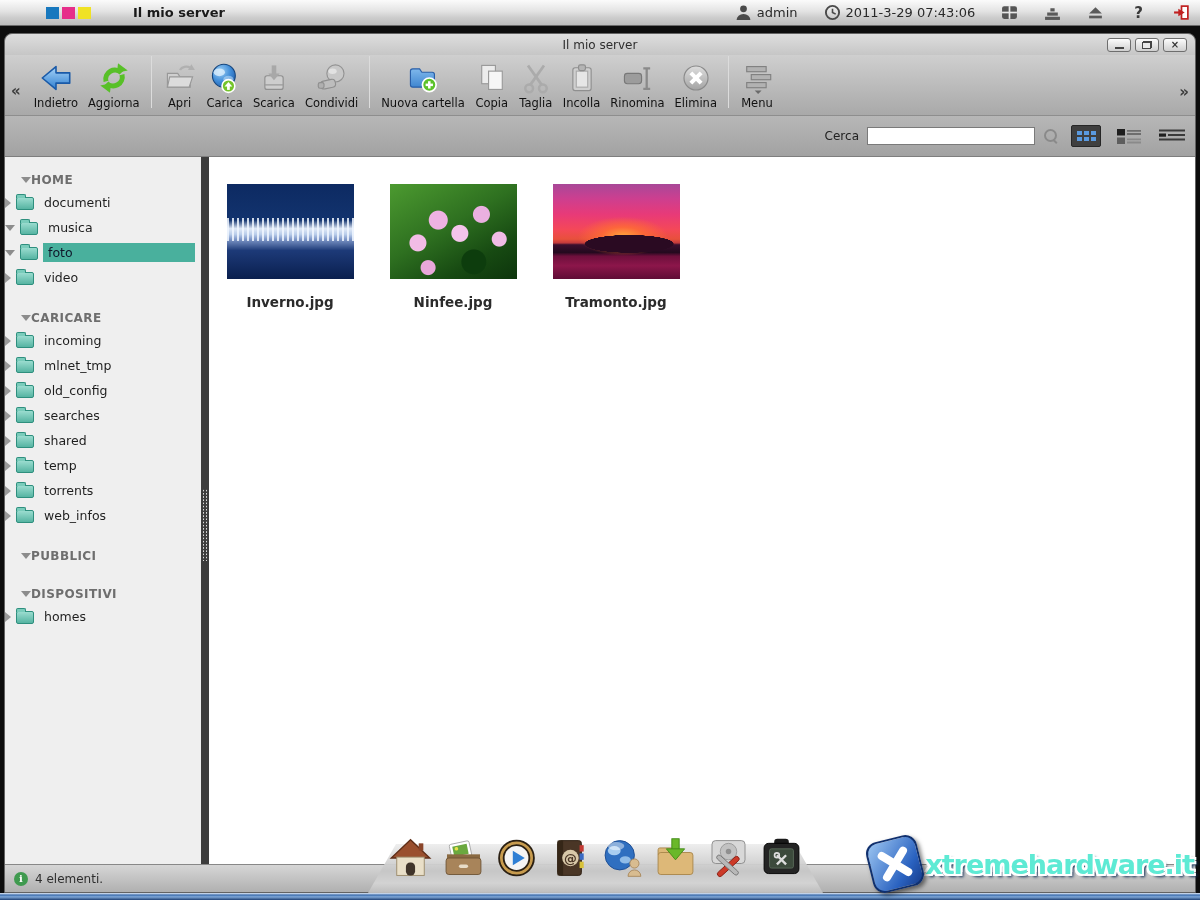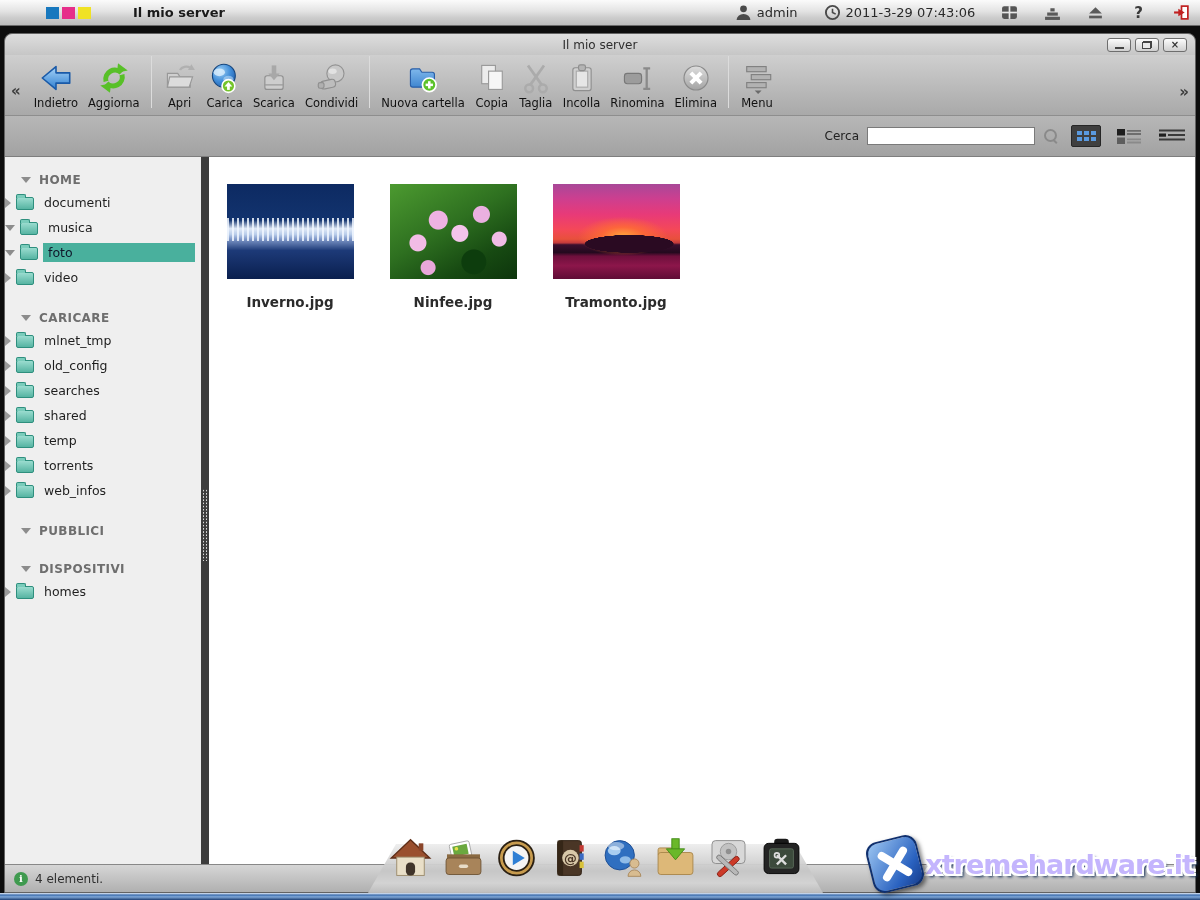--- a/index.html
+++ b/index.html
@@ -64,21 +64,21 @@
   .content { flex:1 1 auto; position:relative; display:flex; min-height:0; }
   .sidebar { width:196px; flex:0 0 auto; background:#efefef; overflow:hidden; padding-top:13px; }
   .divider { width:8px; flex:0 0 auto; background:#3d3d3d; position:relative; }
   .divider .grip { position:absolute; top:332px; left:1px; width:6px; height:72px;
     background-image:radial-gradient(circle,#dcdcdc 0.8px,rgba(0,0,0,0) 1px); background-size:3px 3.2px; }
   .main { flex:1 1 auto; background:#ffffff; position:relative; overflow:hidden; }
 
   
   .tree-section { margin-top:18px; }
   .tree-section:first-child { margin-top:0; }
-  .sec-row { display:flex; align-items:center; gap:8px; padding-left:16px; height:20px; }
+  .sec-row { display:flex; align-items:center; padding-left:16px; height:20px; }
   .sec-label { font-size:12px; font-weight:bold; color:#6e6e6e; letter-spacing:.4px; }
   .tree-row { display:flex; align-items:center; gap:5px; height:25px; }
   .tri { width:0; height:0; border-style:solid; flex:0 0 auto; }
   .tri.down  { border-width:6px 5px 0 5px; border-color:#8c8c8c rgba(0,0,0,0) rgba(0,0,0,0) rgba(0,0,0,0); }
   .tri.right { border-width:5px 0 5px 6px; border-color:rgba(0,0,0,0) rgba(0,0,0,0) rgba(0,0,0,0) #9a9a9a; }
   .folder-ic { width:18px; height:13px; position:relative; flex:0 0 auto;
     background:linear-gradient(#9adccf,#56b4a2); border:1px solid #2e8f7e; border-radius:2px; margin-top:2px; }
   .folder-ic::before { content:""; position:absolute; left:-1px; top:-4px; width:8px; height:3px;
     background:#7accbb; border:1px solid #2e8f7e; border-bottom:none; border-radius:2px 2px 0 0; }
   .tree-label { font-size:12.5px; color:#1e1e1e; padding:2px 5px; white-space:nowrap; }
@@ -131,21 +131,21 @@
   .dock-icons { position:absolute; bottom:13px; left:50%; transform:translateX(-50%);
     display:flex; gap:9px; align-items:flex-end; }
   .dock-ic { width:44px; height:44px; }
   .dock-ic svg { width:44px; height:44px; display:block; }
 
   
   .watermark { position:absolute; right:6px; bottom:10px; display:flex; align-items:center; z-index:40; }
   .wm-tile { width:52px; height:52px; border-radius:12px; transform:rotate(-14deg);
     background:linear-gradient(135deg,#9cc6f2,#2a62c0 70%,#173c8a); border:2px solid #10306e;
     display:flex; align-items:center; justify-content:center; box-shadow:2px 3px 4px rgba(0,0,0,.5); }
-  .wm-text { margin-left:4px; font-size:27px; font-weight:bold; color:#c4b5fd; letter-spacing:-1px;
+  .wm-text { margin-left:4px; font-size:27px; font-weight:bold; color:#5eead4; letter-spacing:-1px;
     text-shadow:-2px -2px 0 #fff,2px -2px 0 #fff,-2px 2px 0 #fff,2px 2px 0 #fff,3px 3px 3px #0e2a52; }
 
   
   .bluestrip { position:absolute; left:0; right:0; bottom:0; height:7px; z-index:20;
     background:linear-gradient(#e8f0fa,#3f6fae 30%,#7fa8d8 55%,#1d3f74 100%); }
 
   svg text { font-family:"DejaVu Sans",sans-serif; }
 </style>
 </head>
 <body>
@@ -457,20 +457,25 @@
       </div>
 
       <div class="tree-section">
         <div class="sec-row">
           <span class="tri down"></span>
           <span class="sec-label">CARICARE</span>
         </div>
         <div class="tree-row">
           <span class="tri right"></span>
           <span class="folder-ic"></span>
+          <span class="tree-label">incoming</span>
+        </div>
+        <div class="tree-row">
+          <span class="tri right"></span>
+          <span class="folder-ic"></span>
           <span class="tree-label">mlnet_tmp</span>
         </div>
         <div class="tree-row">
           <span class="tri right"></span>
           <span class="folder-ic"></span>
           <span class="tree-label">old_config</span>
         </div>
         <div class="tree-row">
           <span class="tri right"></span>
           <span class="folder-ic"></span>

